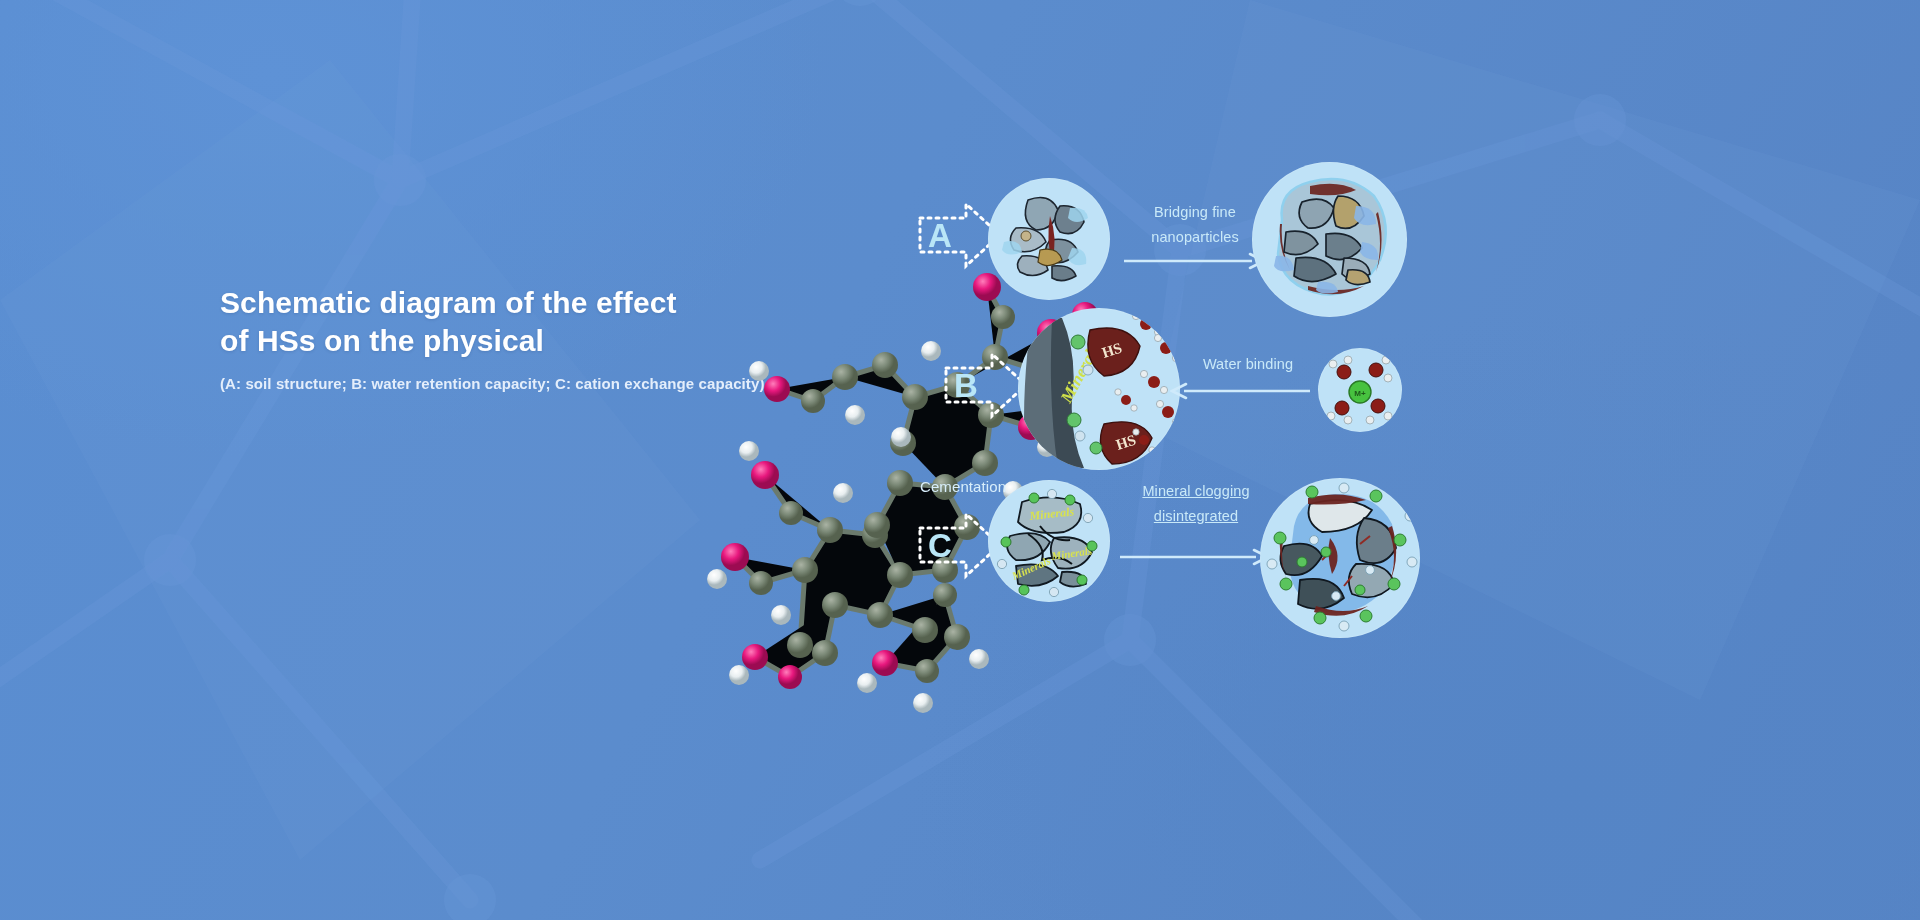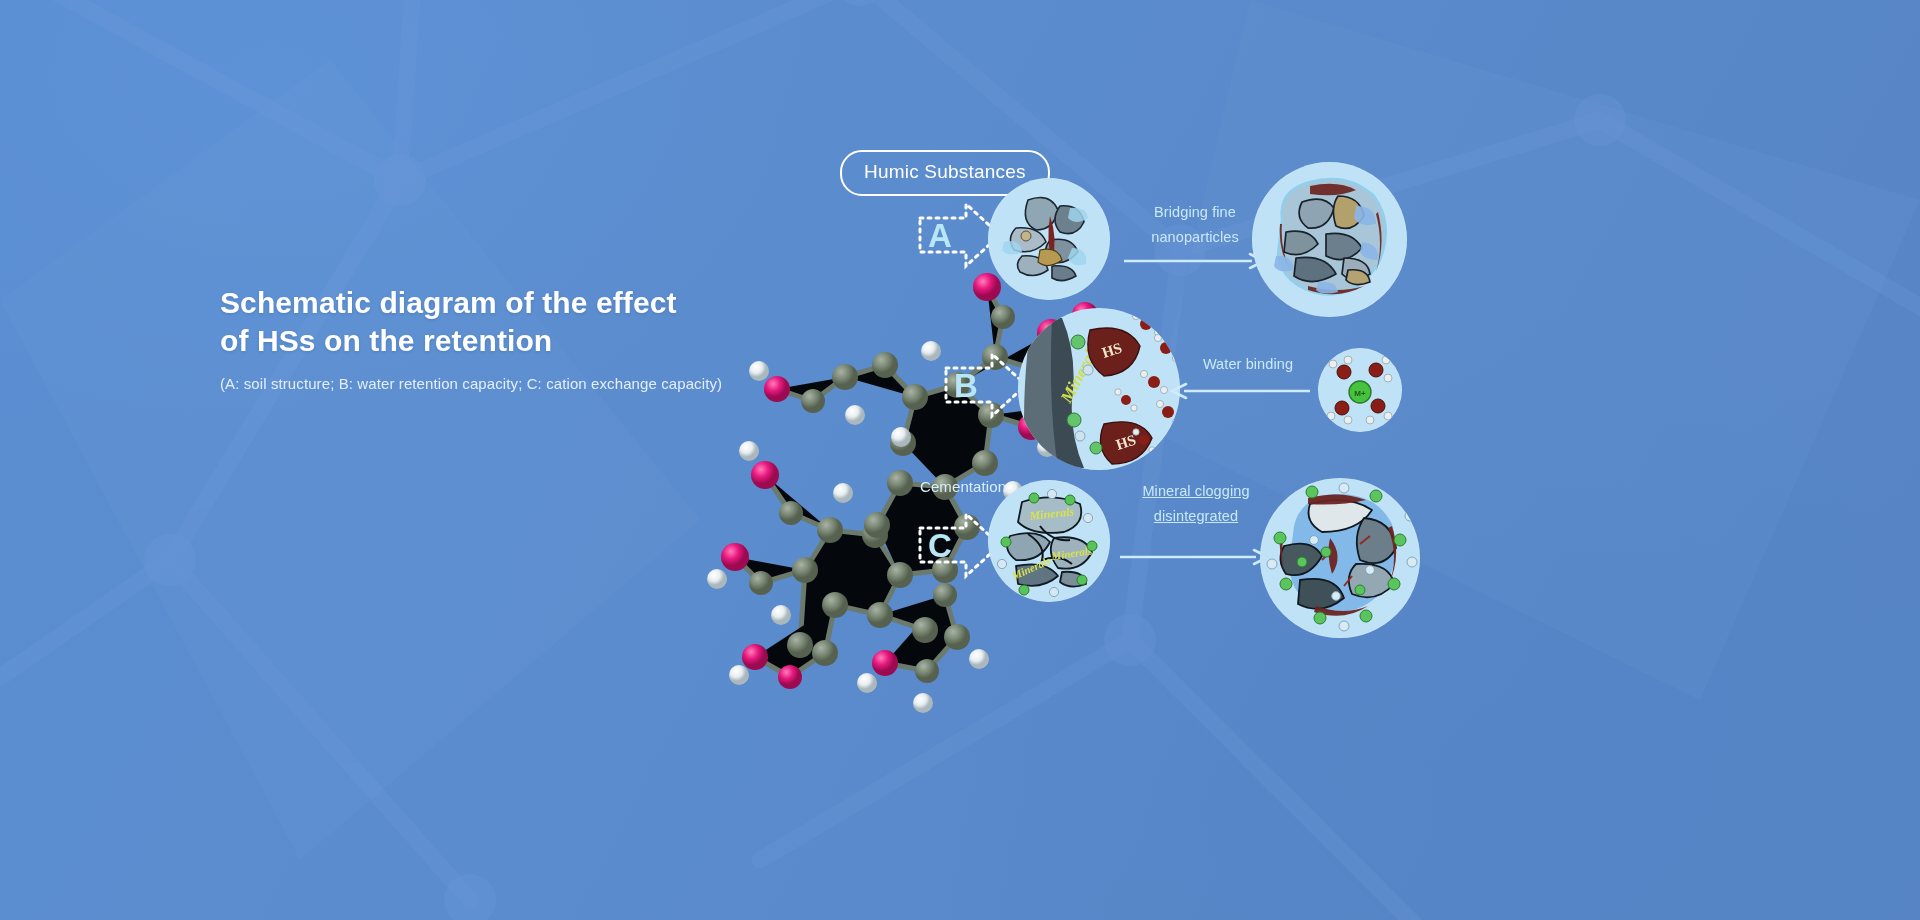--- a/index.html
+++ b/index.html
@@ -20,21 +20,21 @@
   #bg-molecule-watermark{ position:absolute; inset:0; opacity:.5; }
   
   #left-panel{ position:absolute; left:220px; top:284px; width:620px; }
   #page-title{
     color:#ffffff; font-size:30px; font-weight:bold; line-height:38px;
     letter-spacing:.1px; text-shadow:0 1px 3px rgba(20,50,100,.18);
   }
   #page-title span{ display:block; }
   #title-caption{
     margin-top:14px; color:#e4eefb; font-size:15px; line-height:20px;
-    font-weight:400; letter-spacing:.1px;
+    font-weight:700; letter-spacing:.1px;
   }
   #attribution{
     margin-top:48px; color:#ffffff; font-size:16px; font-weight:bold;
     letter-spacing:.2px;
   }
   
   #diagram{ position:absolute; left:840px; top:130px; width:1010px; height:660px; }
   .hs-pill{
     position:absolute; left:0px; top:20px;
     padding:9px 22px 11px; border:2px solid #ffffff; border-radius:22px;
@@ -97,28 +97,27 @@
   </g>
   <g opacity="0.22" fill="#7aa5de">
     <polygon points="0,300 330,60 700,520 300,860"></polygon>
     <polygon points="1250,0 1920,200 1700,700 1150,430"></polygon>
   </g>
 </svg>
 
 <div id="left-panel">
   <div id="page-title">
     <span>Schematic diagram of the effect</span>
-    <span>of HSs on the retention</span>
+    <span>of HSs on the physical</span>
   </div>
   <div id="title-caption">(A: soil structure; B: water retention capacity; C: cation exchange capacity)</div>
 </div>
 
 <div id="diagram">
 
-  <div class="hs-pill">Humic Substances</div>
 
   <svg style="position:absolute;left:-145px;top:45px;width:420px;height:560px;" viewBox="0 0 420 560">
     <defs>
       <radialGradient id="gC" cx="35%" cy="30%">
         <stop offset="0%" stop-color="#aab3a4"></stop>
           <stop offset="55%" stop-color="#7c8a78"></stop>
           <stop offset="100%" stop-color="#56624f"></stop>
       </radialGradient>
       <radialGradient id="gO" cx="35%" cy="30%">
         <stop offset="0%" stop-color="#ff7ebb"></stop>

